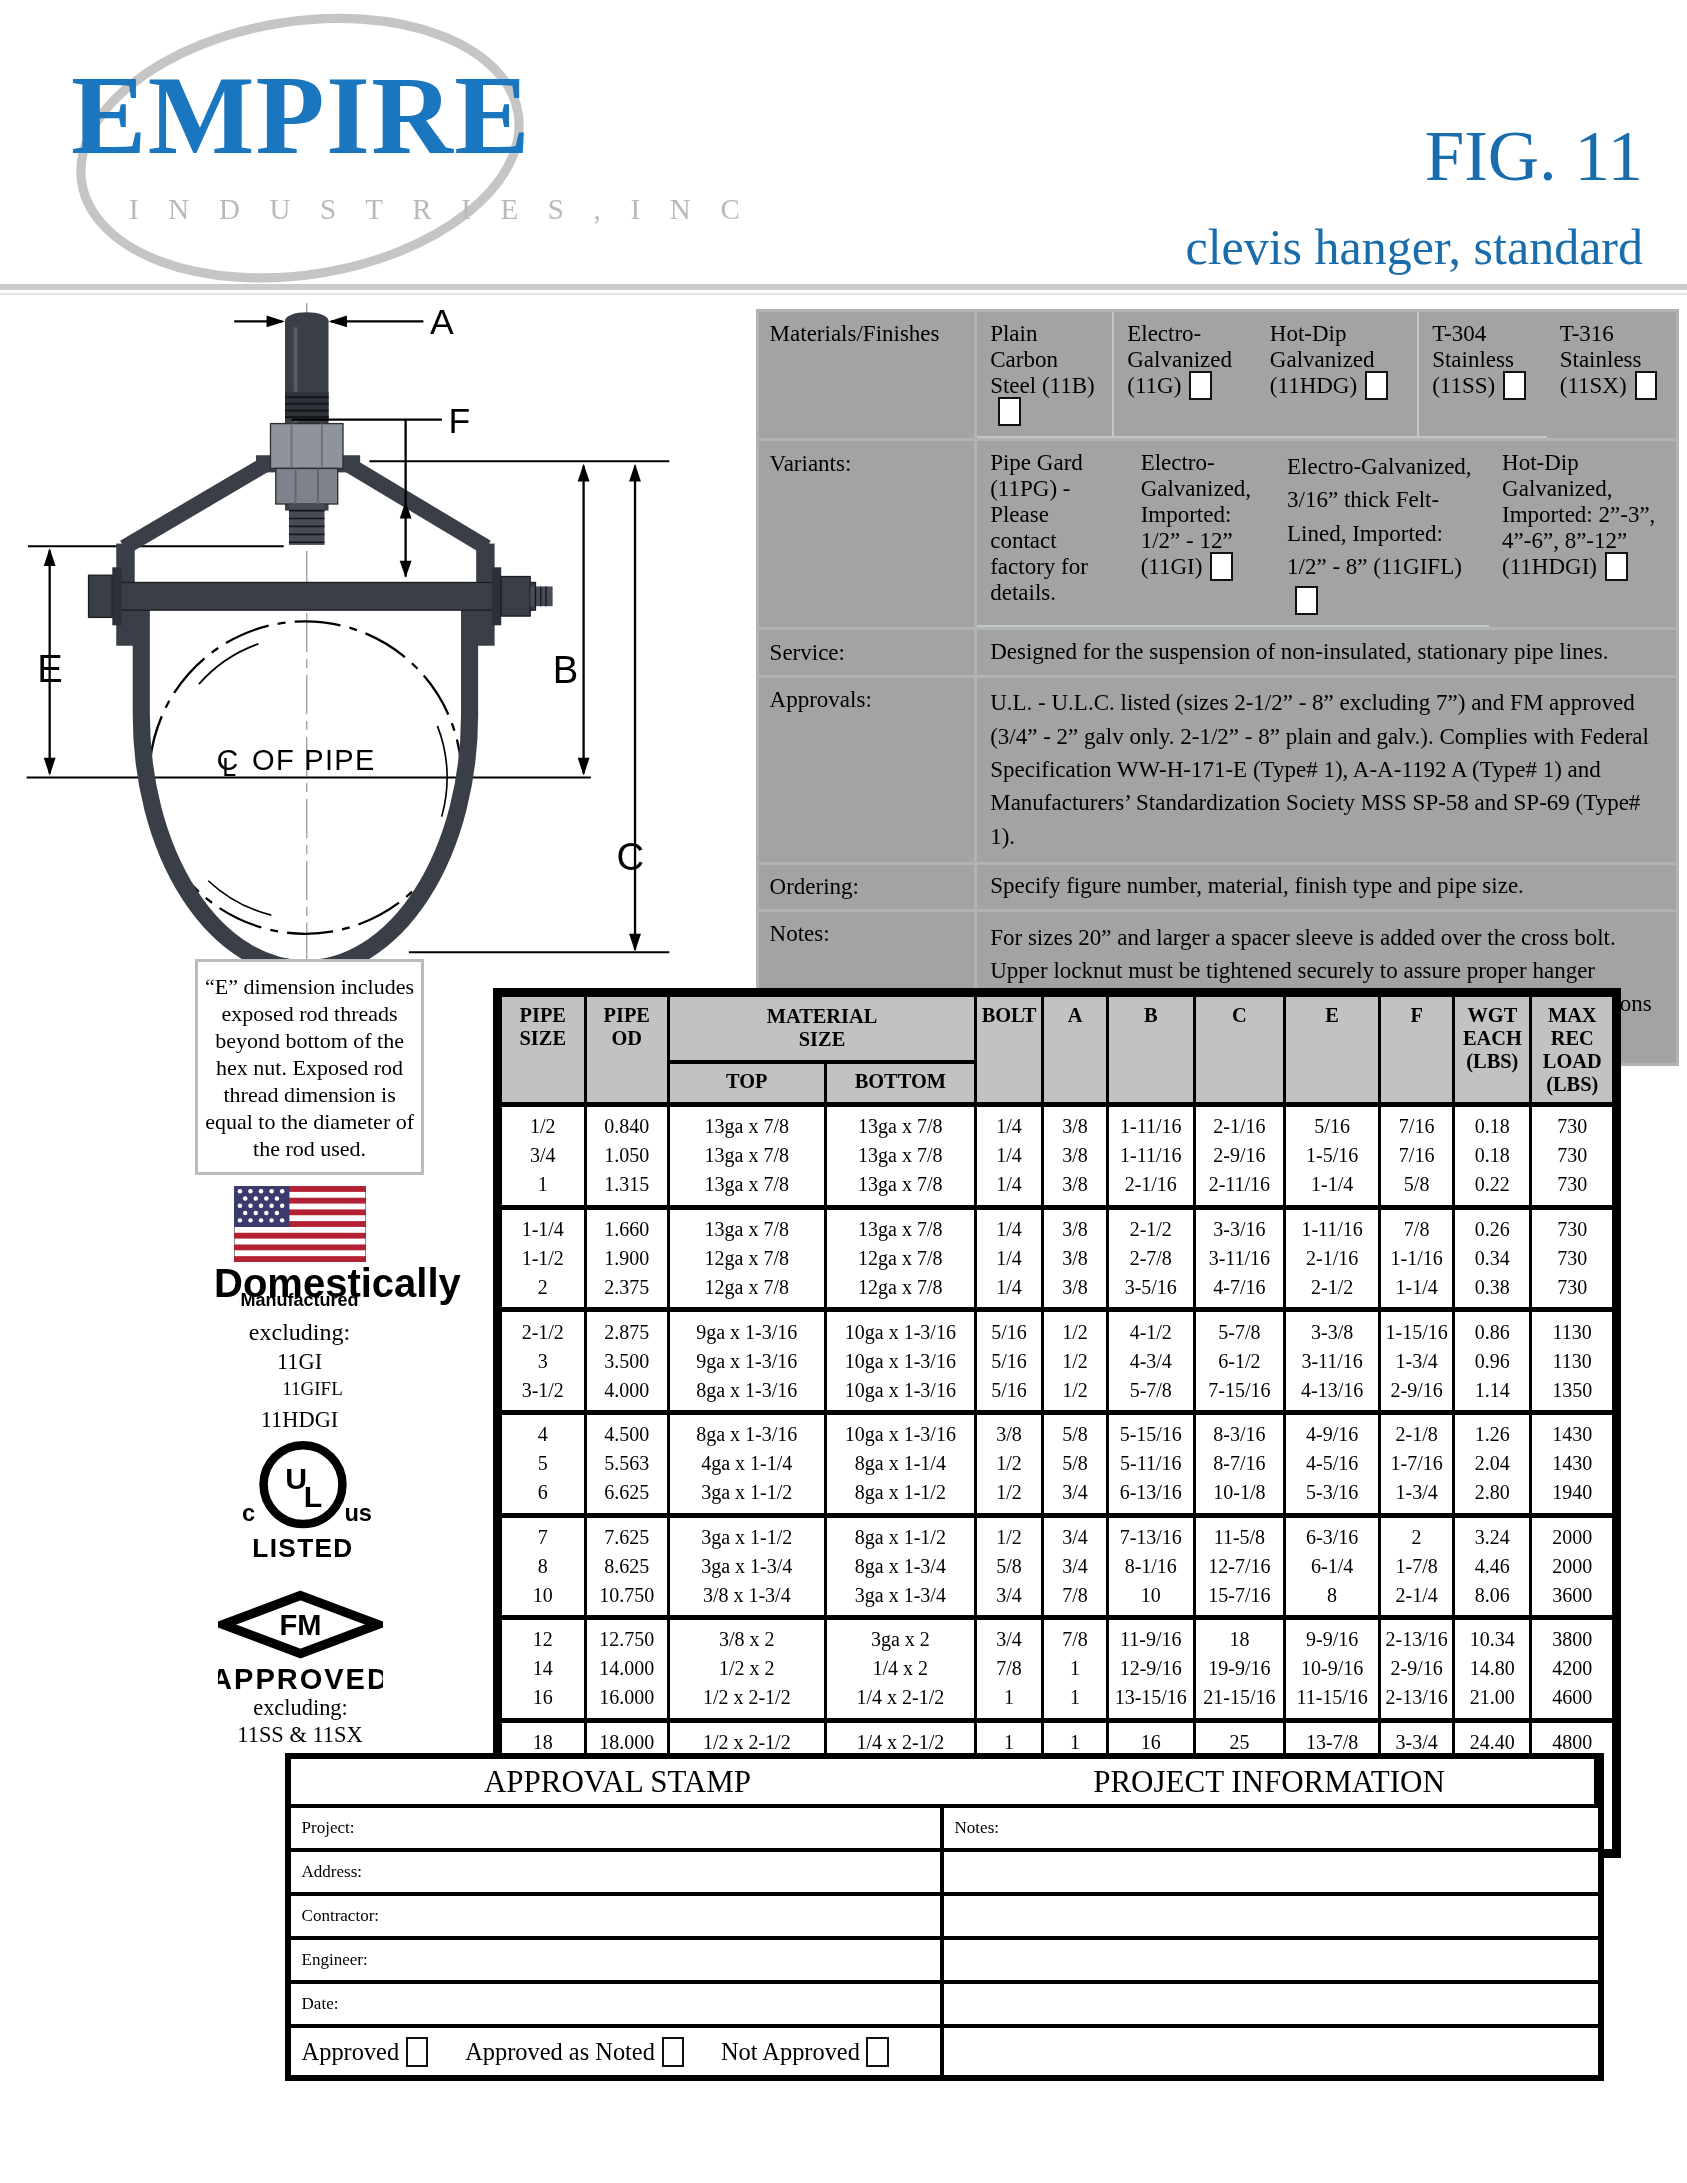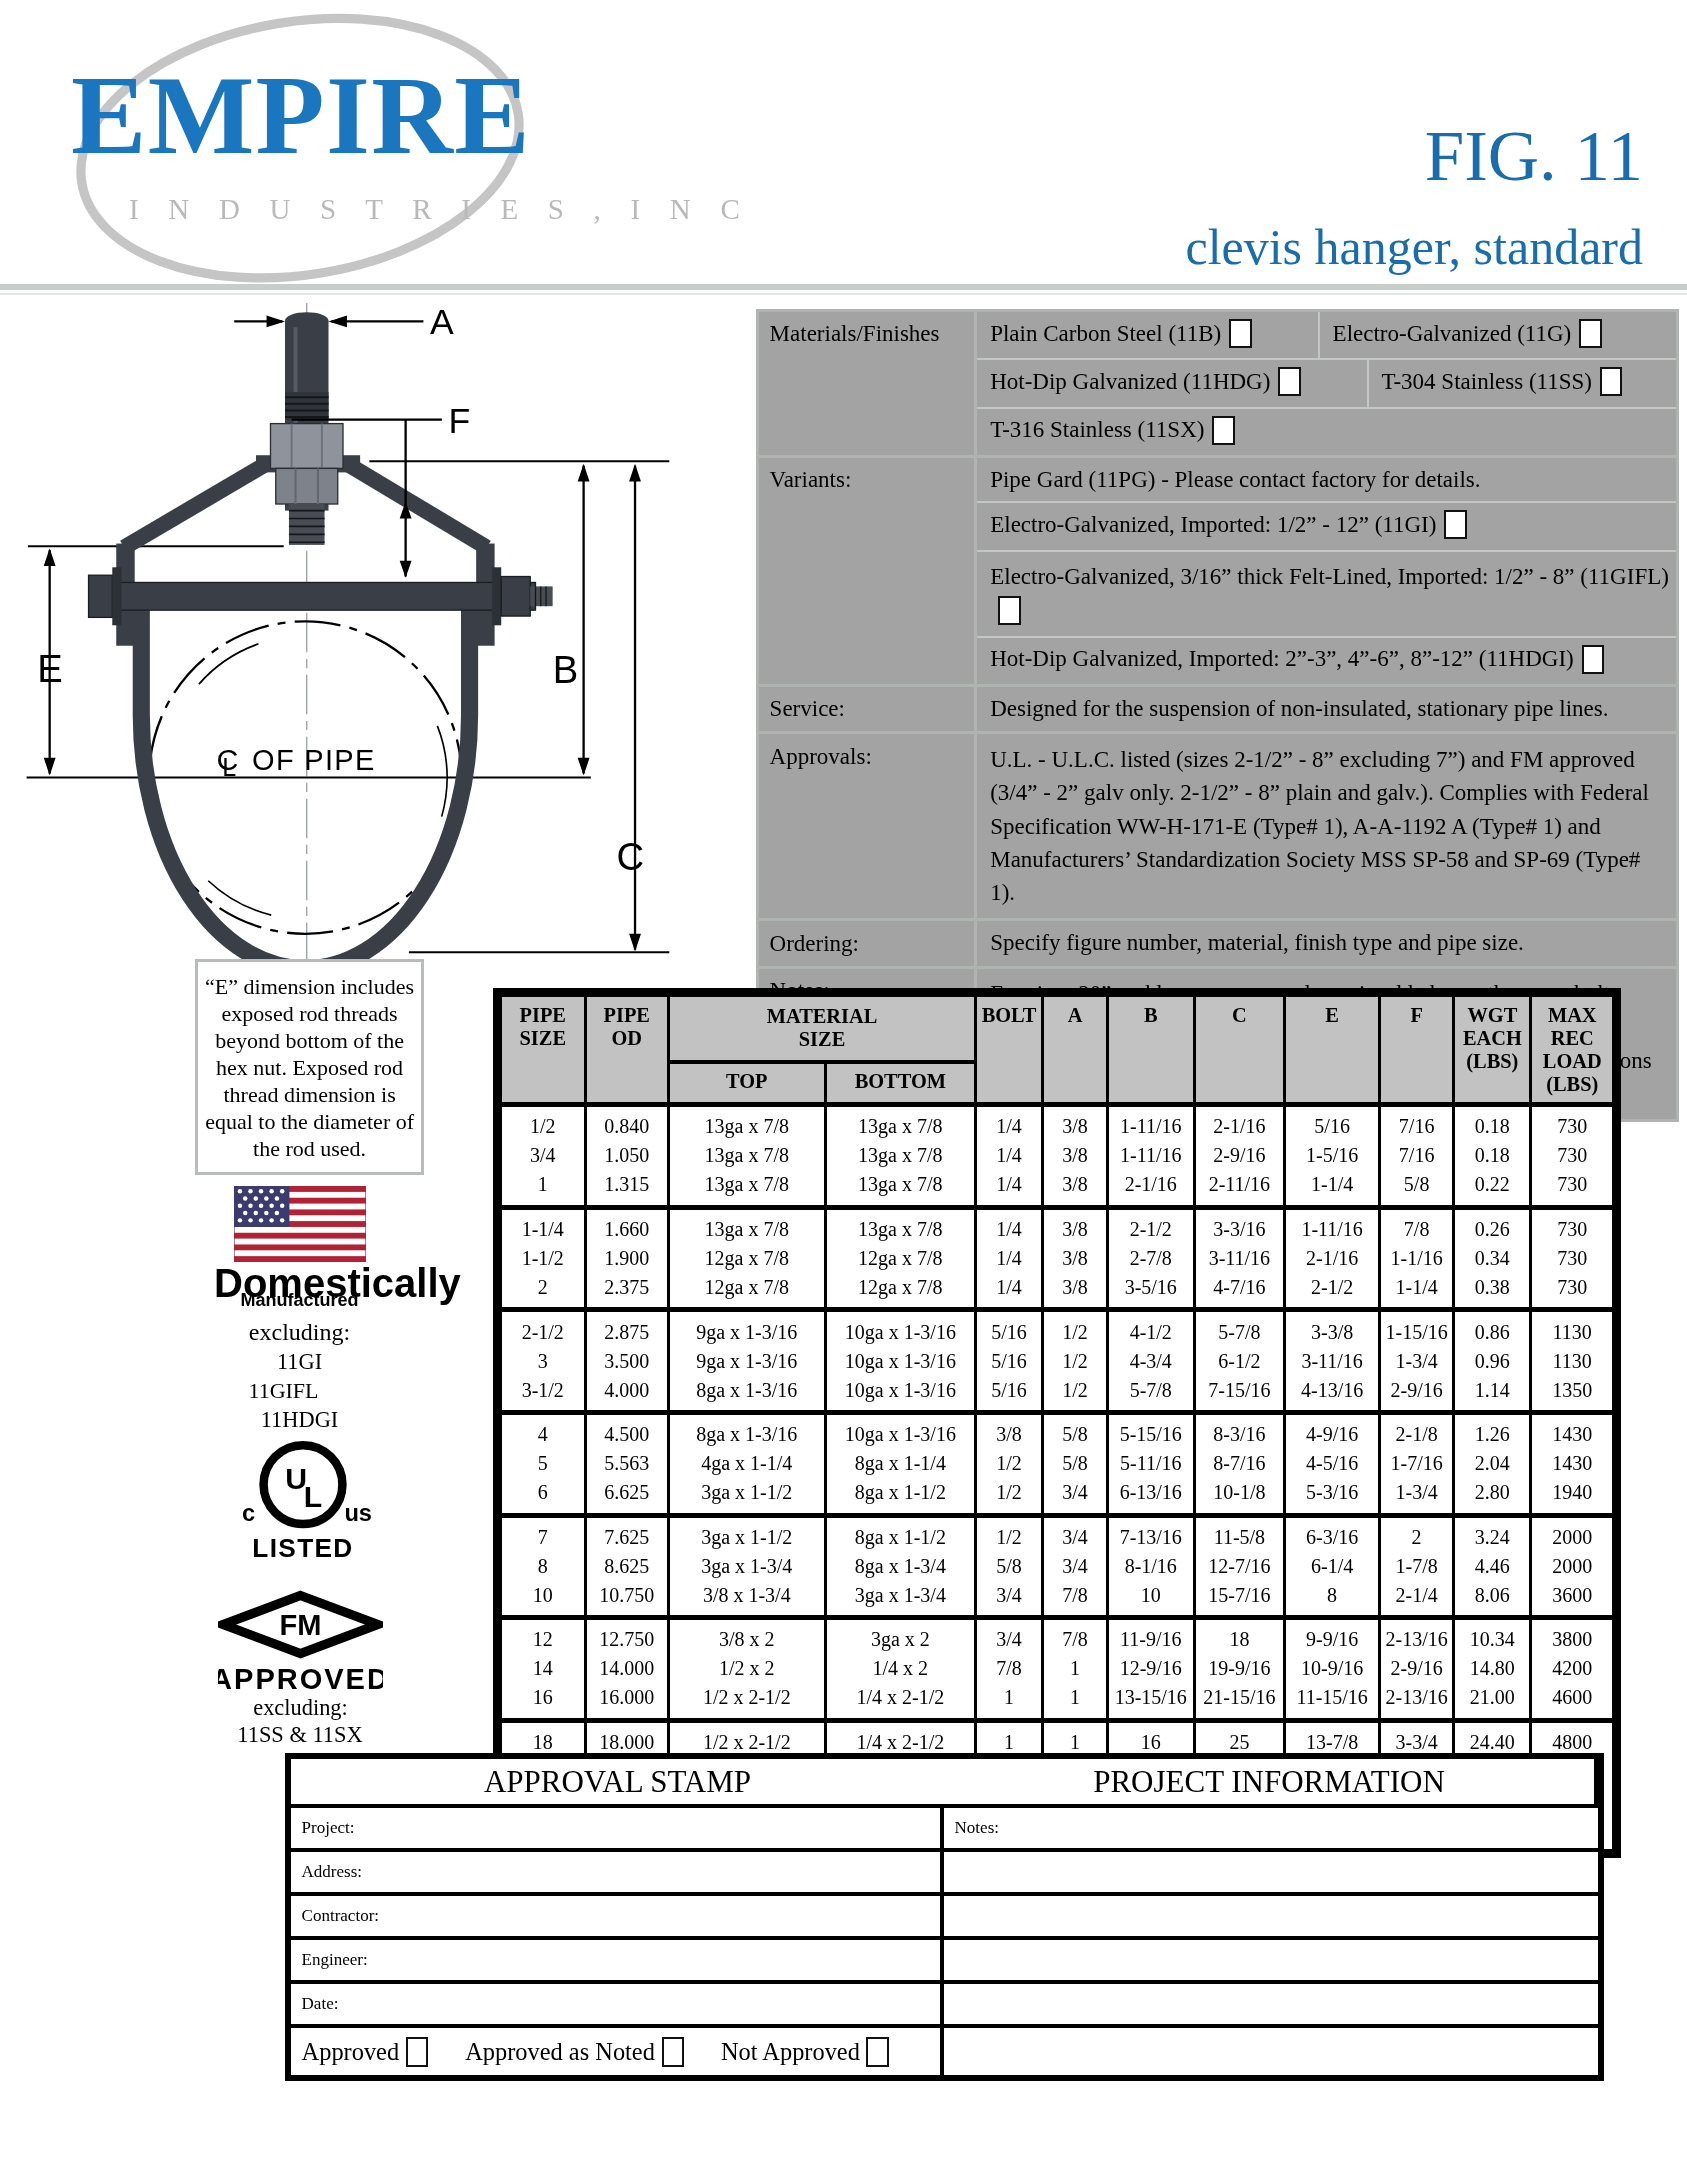--- a/index.html
+++ b/index.html
@@ -31,21 +31,21 @@
   #top-divider2{left:0;top:293px;width:1687px;height:2px;background:#e3e6e3;}
 
   
   .spec{
     left:756px;top:309px;width:917px;border:3.3px solid #b0b4b0;background:#a3a3a3;
     font-size:23px;
   }
   .spec-row{display:flex;border-bottom:3.3px solid #b0b4b0;}
   .spec-row:last-child{border-bottom:none;}
   .spec-label{width:198px;flex:0 0 198px;border-right:3.3px solid #b0b4b0;padding:9.2px 6.6px 9.2px 10.6px;}
-  .spec-content{flex:1;display:flex;flex-direction:column;border-radius:30px;}
+  .spec-content{flex:1;display:flex;flex-direction:row;border-radius:30px;}
   .sub-row{display:flex;border-bottom:2.6px solid #c3c7c3;}
   .sub-row:last-child{border-bottom:none;}
   .sub-cell{padding:8.6px 6.6px 8.6px 13px;}
   .divider-r{border-right:2.6px solid #c3c7c3;}
   .w49{width:49%;flex:0 0 auto;box-sizing:border-box;}
   .w56{width:56%;flex:0 0 auto;box-sizing:border-box;}
   .grow{flex:1;}
   .cbx{
     display:inline-block;width:18.5px;height:25px;border:2.6px solid #111;
     vertical-align:middle;margin-left:8px;position:relative;top:-2px;background:#fff;
@@ -57,21 +57,21 @@
     left:195px;top:959px;width:210px;border:3.3px solid #b9bdb9;background:#fff;
     padding:10.6px 6.6px;text-align:center;font-size:22px;line-height:27px;
   }
 
   
   .sansb{font-family:"Liberation Sans",sans-serif;font-weight:bold;}
   #dom-line1{left:214px;top:1261px;width:171px;text-align:center;font-size:40px;letter-spacing:0px;}
   #dom-line2{left:214px;top:1290px;width:171px;text-align:center;font-size:18px;}
   #dom-excl{left:214px;top:1319px;width:171px;text-align:center;font-size:24px;}
   #dom-i1{left:214px;top:1349px;width:171px;text-align:center;font-size:22.4px;}
-  #dom-i2{left:198px;top:1378px;width:171px;text-align:center;font-size:22px;}
+  #dom-i2{left:227px;top:1378px;width:171px;text-align:center;font-size:19px;}
   #dom-i3{left:214px;top:1407px;width:171px;text-align:center;font-size:22.4px;}
   #fm-excl{left:218px;top:1695px;width:165px;text-align:center;font-size:22.4px;}
   #fm-items{left:198px;top:1722px;width:204px;text-align:center;font-size:22.4px;}
 
   
   #main-table-wrap{
     left:493px;top:988px;width:1116px;border:6px solid #000;background:#fff;
   }
   table.main{border-collapse:collapse;width:100%;}
   table.main th{

